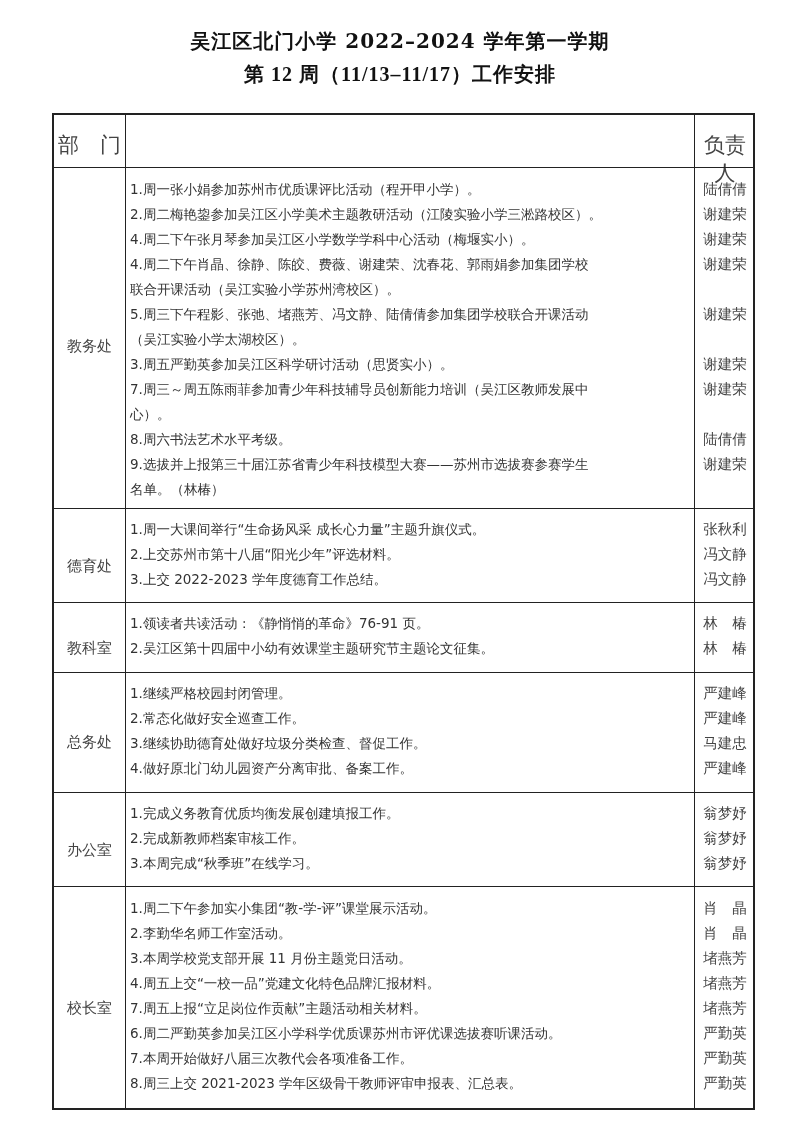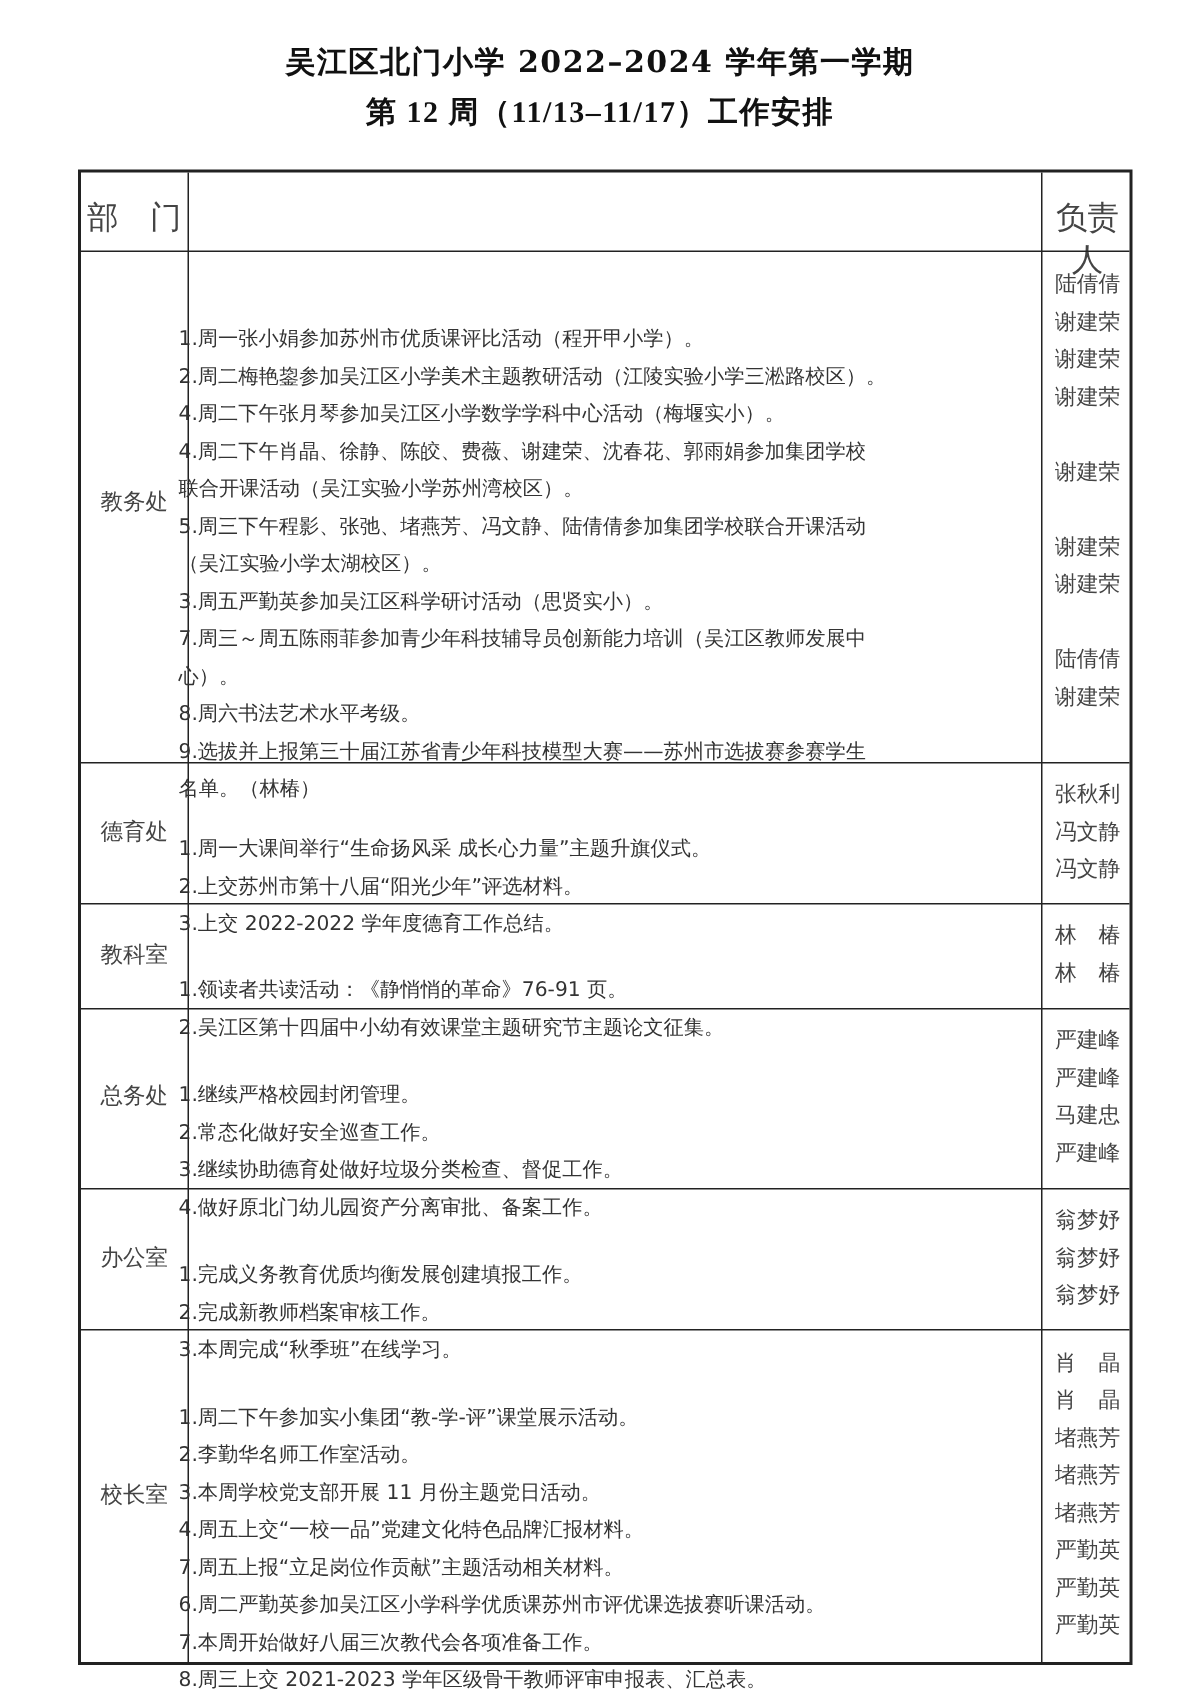--- a/index.html
+++ b/index.html
@@ -8,22 +8,22 @@
   .title { position:absolute; left:0; width:800px; text-align:center;
            font-family:"DejaVu Serif", "Liberation Serif", serif; font-weight:bold;
            color:#111; font-size:20px; letter-spacing:1px; }
   #t1 { top:28px; }
   #t2 { top:61px;font-family:Liberation Serif, serif; }
   .tbl { position:absolute; left:52px; top:113px; width:703px; height:997px;
          border:2px solid #222; box-sizing:border-box; }
   .vline { position:absolute; top:0; bottom:0; width:0; border-left:1.5px solid #222; }
   .hline { position:absolute; left:0; right:0; height:0; border-top:1.5px solid #222; }
   .hcell { position:absolute; font-size:21px; color:#444; text-align:center; }
-  .dept { position:absolute; left:0; width:71px; text-align:center; font-size:15px; color:#444; }
-  .line { position:absolute; left:65px; font-size:13.5px; color:#333; white-space:nowrap;margin-top:36px; }
+  .dept { position:absolute; left:0; width:71px; text-align:center; font-size:15px; color:#444;margin-top:12px; }
+  .line { position:absolute; left:76px; font-size:13.5px; color:#333; white-space:nowrap; }
   .owner { position:absolute; left:642px; width:58px; text-align:center; font-size:14.5px; color:#444; white-space:pre; }
 </style>
 </head>
 <body>
 
 <div id="t1" class="title">吴江区北门小学 2022–2024 学年第一学期</div>
 <div id="t2" class="title">第 12 周（11/13–11/17）工作安排</div>
 
 <div class="tbl">
 
@@ -65,21 +65,21 @@
     <div class="owner" style="top:340px">谢建荣</div>
     <div class="line" style="top:366px">名单。（林椿）</div>
   </div>
 
   <div>
     <div class="dept" style="top:430px">德育处</div>
     <div class="line" style="top:406px">1.周一大课间举行“生命扬风采  成长心力量”主题升旗仪式。</div>
     <div class="owner" style="top:405px">张秋利</div>
     <div class="line" style="top:431px">2.上交苏州市第十八届“阳光少年”评选材料。</div>
     <div class="owner" style="top:430px">冯文静</div>
-    <div class="line" style="top:456px">3.上交 2022-2022 学年度德育工作总结。</div>
+    <div class="line" style="top:456px">3.上交 2022-2023 学年度德育工作总结。</div>
     <div class="owner" style="top:455px">冯文静</div>
   </div>
 
   <div>
     <div class="dept" style="top:512px">教科室</div>
     <div class="line" style="top:500px">1.领读者共读活动：《静悄悄的革命》76-91 页。</div>
     <div class="owner" style="top:499px">林　椿</div>
     <div class="line" style="top:525px">2.吴江区第十四届中小幼有效课堂主题研究节主题论文征集。</div>
     <div class="owner" style="top:524px">林　椿</div>
   </div>

